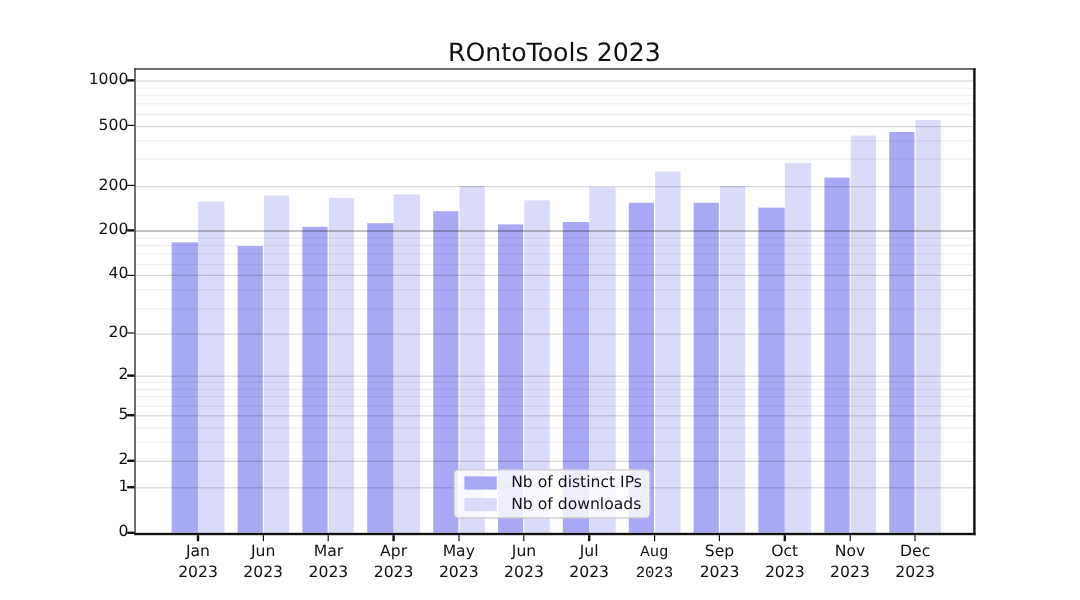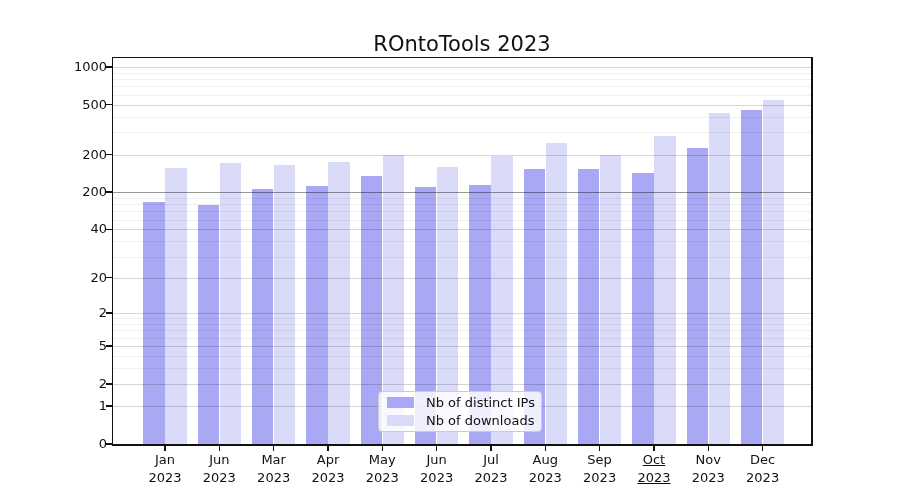--- a/index.html
+++ b/index.html
@@ -134,27 +134,27 @@
     <div class="x-tick" style="left: 381.62px; top: 445.5px;"></div>
     <div class="x-tick-label" style="left: 352.32px; top: 451px;">May
 2023</div>
     <div class="x-tick" style="left: 435.95px; top: 445.5px;"></div>
     <div class="x-tick-label" style="left: 406.65px; top: 451px;">Jun
 2023</div>
     <div class="x-tick" style="left: 490.28px; top: 445.5px;"></div>
     <div class="x-tick-label" style="left: 460.98px; top: 451px;">Jul
 2023</div>
     <div class="x-tick" style="left: 544.61px; top: 445.5px;"></div>
-    <div class="x-tick-label" style="left: 515.31px; top: 451px;">Aug
+    <div class="x-tick-label" style="left: 515.31px; top: 451px; font-family: Liberation Mono, monospace;">Aug
 2023</div>
     <div class="x-tick" style="left: 598.94px; top: 445.5px;"></div>
     <div class="x-tick-label" style="left: 569.64px; top: 451px;">Sep
 2023</div>
     <div class="x-tick" style="left: 653.27px; top: 445.5px;"></div>
-    <div class="x-tick-label" style="left: 623.97px; top: 451px; text-decoration: underline;">Oct
+    <div class="x-tick-label" style="left: 623.97px; top: 451px;">Oct
 2023</div>
     <div class="x-tick" style="left: 707.6px; top: 445.5px;"></div>
     <div class="x-tick-label" style="left: 678.3px; top: 451px;">Nov
 2023</div>
     <div class="x-tick" style="left: 761.93px; top: 445.5px;"></div>
     <div class="x-tick-label" style="left: 732.63px; top: 451px;">Dec
 2023</div>
   </div>
 
 </body></html>

